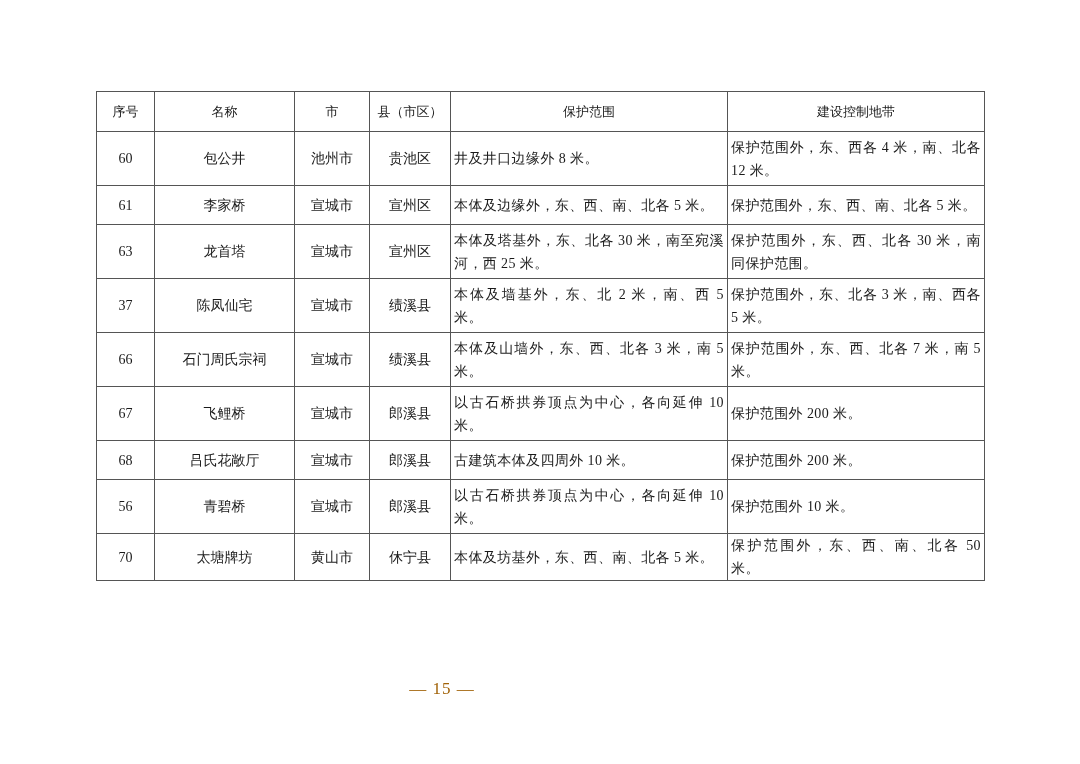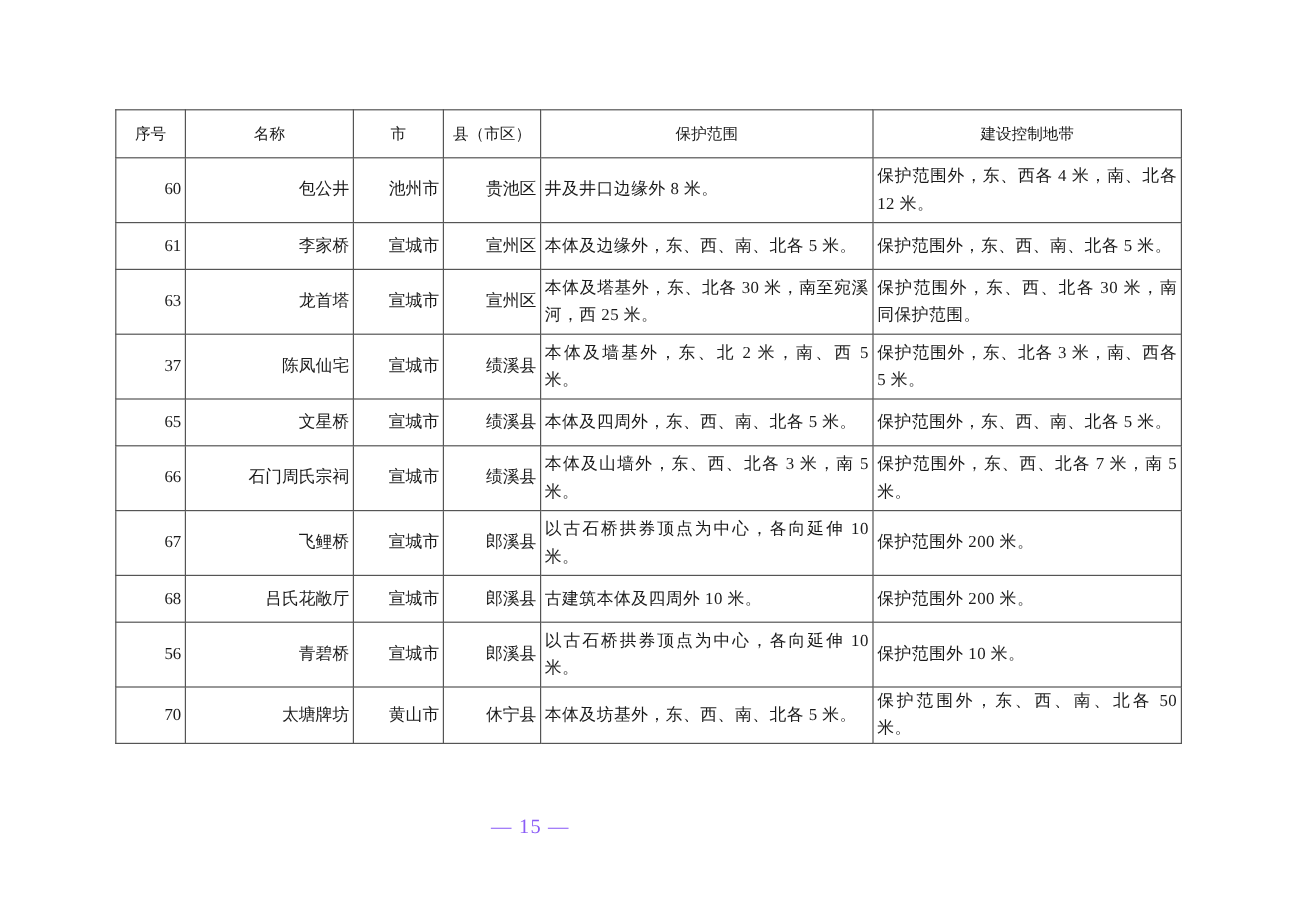--- a/index.html
+++ b/index.html
@@ -38,32 +38,32 @@
     vertical-align: middle;
     overflow: hidden;
   }
   table.heritage th {
     font-family: "Liberation Sans", "DejaVu Sans", sans-serif;
     font-weight: normal;
     font-size: 13px;
     height: 39px;
     text-align: center;
   }
-  td.c { text-align: right; }
+  td.c { text-align: center; }
   td.l { text-align: justify; text-align-last: left; letter-spacing: 0.4px; }
   tr.h1 td { height: 38px; margin-left: 18px; }
   tr.h2 td { height: 53px; }
   .page-number {
     position: absolute;
     top: 679px;
     left: 0;
     width: 884px;
     text-align: center;
     font-size: 17px;
-    color: #8b5cf6;
+    color: #a16207;
     letter-spacing: 1px;
   }
 </style>
 </head>
 <body>
 
 <div class="page">
   <table class="heritage">
     <colgroup>
       <col style="width:58px">
@@ -115,28 +115,20 @@
 
   <tr class="h2">
     <td class="c">37</td>
     <td class="c">陈凤仙宅</td>
     <td class="c">宣城市</td>
     <td class="c">绩溪县</td>
     <td class="l">本体及墙基外，东、北 2 米，南、西 5 米。</td>
     <td class="l">保护范围外，东、北各 3 米，南、西各 5 米。</td>
   </tr>
 
-  <tr class="h1">
-    <td class="c">65</td>
-    <td class="c">文星桥</td>
-    <td class="c">宣城市</td>
-    <td class="c">绩溪县</td>
-    <td class="l">本体及四周外，东、西、南、北各 5 米。</td>
-    <td class="l">保护范围外，东、西、南、北各 5 米。</td>
-  </tr>
 
   <tr class="h2">
     <td class="c">66</td>
     <td class="c">石门周氏宗祠</td>
     <td class="c">宣城市</td>
     <td class="c">绩溪县</td>
     <td class="l">本体及山墙外，东、西、北各 3 米，南 5 米。</td>
     <td class="l">保护范围外，东、西、北各 7 米，南 5 米。</td>
   </tr>
 

